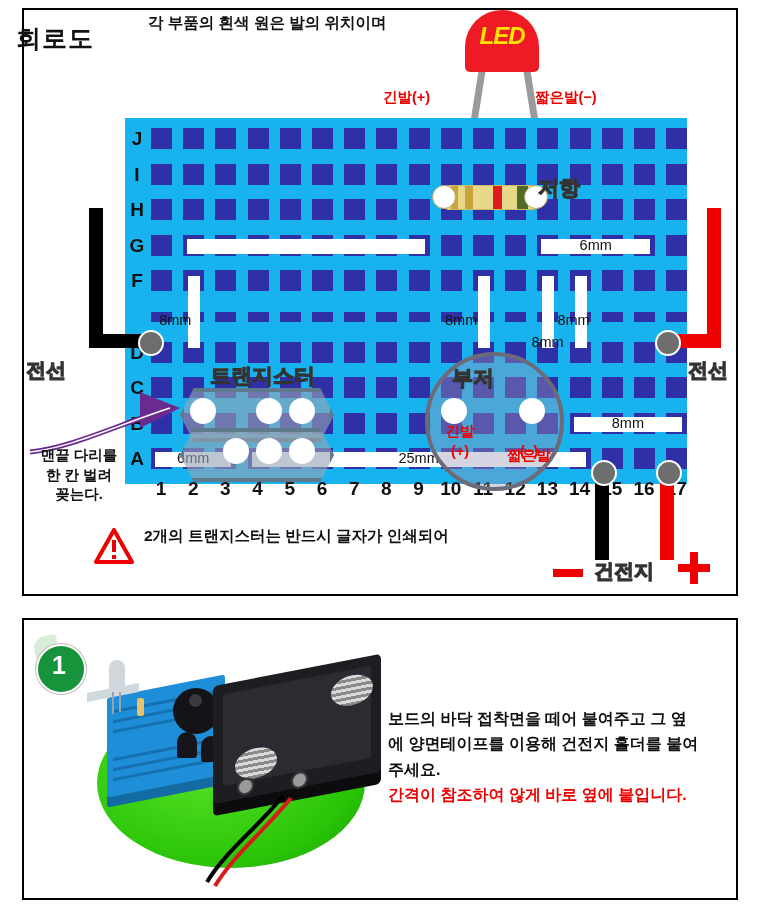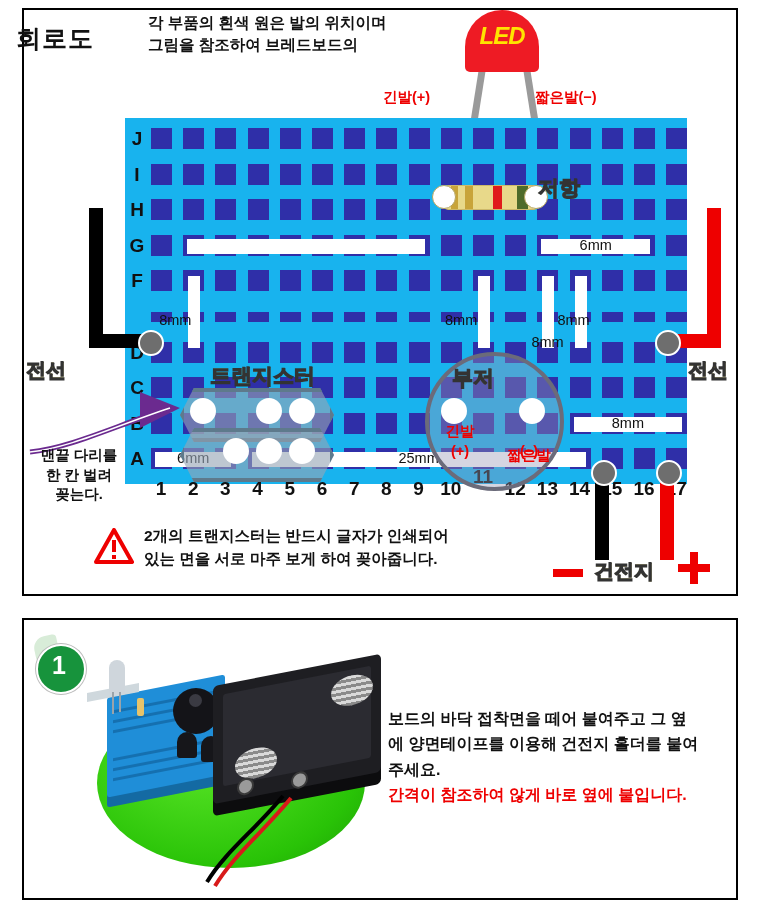--- a/index.html
+++ b/index.html
@@ -118,21 +118,20 @@
 </style>
 </head>
 <body>
 
 <div class="panel" id="circuit-panel"></div>
 
 <div id="panel-title">회로도</div>
 
 <div id="header-note">
   <div>각 부품의 흰색 원은 발의 위치이며</div>
-  <div>그림을 참조하여 브레드보드의</div>
 </div>
 
 <div id="led-wrap">
   <div class="led-leg" id="led-leg-long"></div>
   <div class="led-leg" id="led-leg-short"></div>
   <div id="led-body"></div>
   <div id="led-label">LED</div>
 </div>
 <div class="red-lbl" id="lbl-long-leg">긴발(+)</div>
 <div class="red-lbl" id="lbl-short-leg">짧은발(−)</div>
@@ -321,21 +320,21 @@
     <div class="collabel" style="left: 23px; top: 360px;">1</div>
     <div class="collabel" style="left: 55.2px; top: 360px;">2</div>
     <div class="collabel" style="left: 87.4px; top: 360px;">3</div>
     <div class="collabel" style="left: 119.6px; top: 360px;">4</div>
     <div class="collabel" style="left: 151.8px; top: 360px;">5</div>
     <div class="collabel" style="left: 184px; top: 360px;">6</div>
     <div class="collabel" style="left: 216.2px; top: 360px;">7</div>
     <div class="collabel" style="left: 248.4px; top: 360px;">8</div>
     <div class="collabel" style="left: 280.6px; top: 360px;">9</div>
     <div class="collabel" style="left: 312.8px; top: 360px;">10</div>
-    <div class="collabel" style="left: 345px; top: 348px;">11</div>
+    <div class="collabel" style="left: 345px; top: 360px;">11</div>
     <div class="collabel" style="left: 377.2px; top: 360px;">12</div>
     <div class="collabel" style="left: 409.4px; top: 360px;">13</div>
     <div class="collabel" style="left: 441.6px; top: 360px;">14</div>
     <div class="collabel" style="left: 473.8px; top: 360px;">15</div>
     <div class="collabel" style="left: 506px; top: 360px;">16</div>
     <div class="collabel" style="left: 538.2px; top: 360px;">17</div>
     <div class="jump" style="left: 62.2px; top: 120.8px; width: 237.4px; height: 15px;"></div>
     <div class="jump" style="left: 416.4px; top: 120.8px; width: 108.6px; height: 15px;"></div>
     <div class="jump-lbl-in" style="left: 416.4px; top: 118.8px; width: 108.6px;">6mm</div>
     <div class="jump" style="left: 63.2px; top: 158.4px; width: 12px; height: 72px;"></div>
@@ -411,21 +410,20 @@
 <div class="bz-lbl" style="left:496px;top:446px;width:66px;">짧은발</div>
 <div class="bz-lbl" style="left:496px;top:443px;width:66px;">(−)</div>
 
 <svg id="warn-tri" viewBox="0 0 40 36">
   <path d="M20 2 L38 34 L2 34 Z" fill="none" stroke="#ee0000" stroke-width="4" stroke-linejoin="round"></path>
   <rect x="18" y="12" width="4" height="12" fill="#ee0000"></rect>
   <rect x="18" y="27" width="4" height="4" fill="#ee0000"></rect>
 </svg>
 <div id="warn-text">
   <div>2개의 트랜지스터는 반드시 글자가 인쇄되어</div>
-  <div>있는 면을 서로 마주 보게 하여 꽂아줍니다.</div>
 </div>
 
 <div class="panel" id="step-panel"></div>
 
 <div id="badge">
   <div id="badge-fold"></div>
   <div id="badge-circle"></div>
   <div id="badge-num">1</div>
 </div>
 

